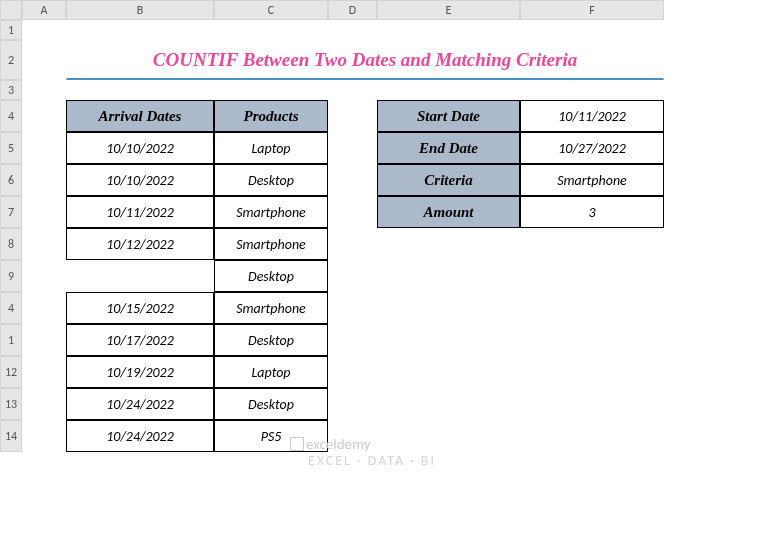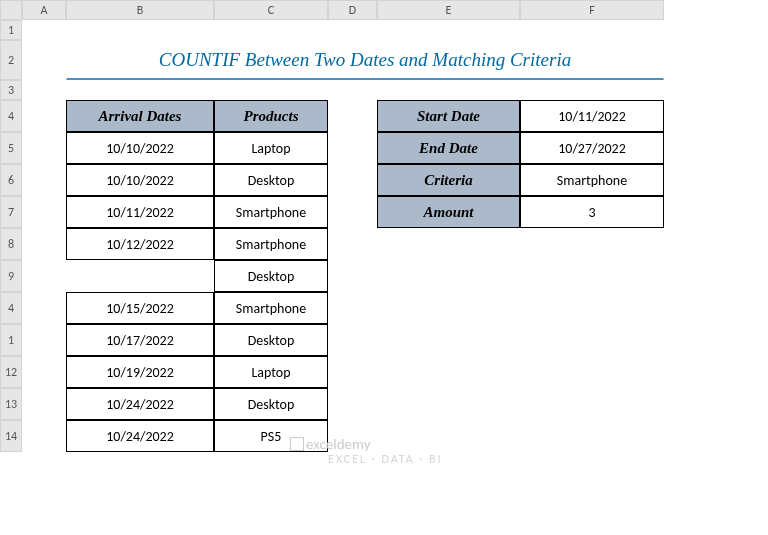--- a/index.html
+++ b/index.html
@@ -30,29 +30,30 @@
     .corner {
       background: #e6e6e6;
       border: 1px solid #d4d4d4;
     }
     .cell {
       border: 1px solid transparent;
       display: flex;
       align-items: center;
       justify-content: center;
       padding: 2px 4px;
+      font-style: italic;
     }
     .title {
       grid-column: 3 / 8;
       grid-row: 3;
       font-family: Georgia, 'Times New Roman', serif;
       font-style: italic;
-      font-weight: normal;
+      font-weight: bold;
       font-size: 19px;
-      color: #0369a1;
+      color: #ec4899;
       border-bottom: 2px solid #4a90c2;
       text-align: center;
     }
     .th {
       background: #acb9ca;
       font-weight: bold;
       font-style: italic;
       font-size: 15px;
       border: 1px solid #000;
       font-family: Georgia, serif;
@@ -69,21 +70,21 @@
       font-size: 15px;
       color: #ccc;
       pointer-events: none;
       display: flex;
       align-items: center;
       gap: 2px;
     }
     .watermark .logo {
       width: 14px; height: 14px; border: 1px solid #ccc; display: inline-block;
     }
-    .wsub { font-size: 12px; letter-spacing: 2px; color: #d6d6d6; position:absolute; left:328px; top:452px;}
+    .wsub { font-size: 14px; letter-spacing: 2px; color: #d6d6d6; position:absolute; left:308px; top:452px;}
   </style>
 </head>
 <body>
 
 <div class="grid">
 
   <div class="corner" style="grid-column:1;grid-row:1"></div>
 
   <div class="hdr" style="grid-column:2;grid-row:1">A</div>
   <div class="hdr" style="grid-column:3;grid-row:1">B</div>

